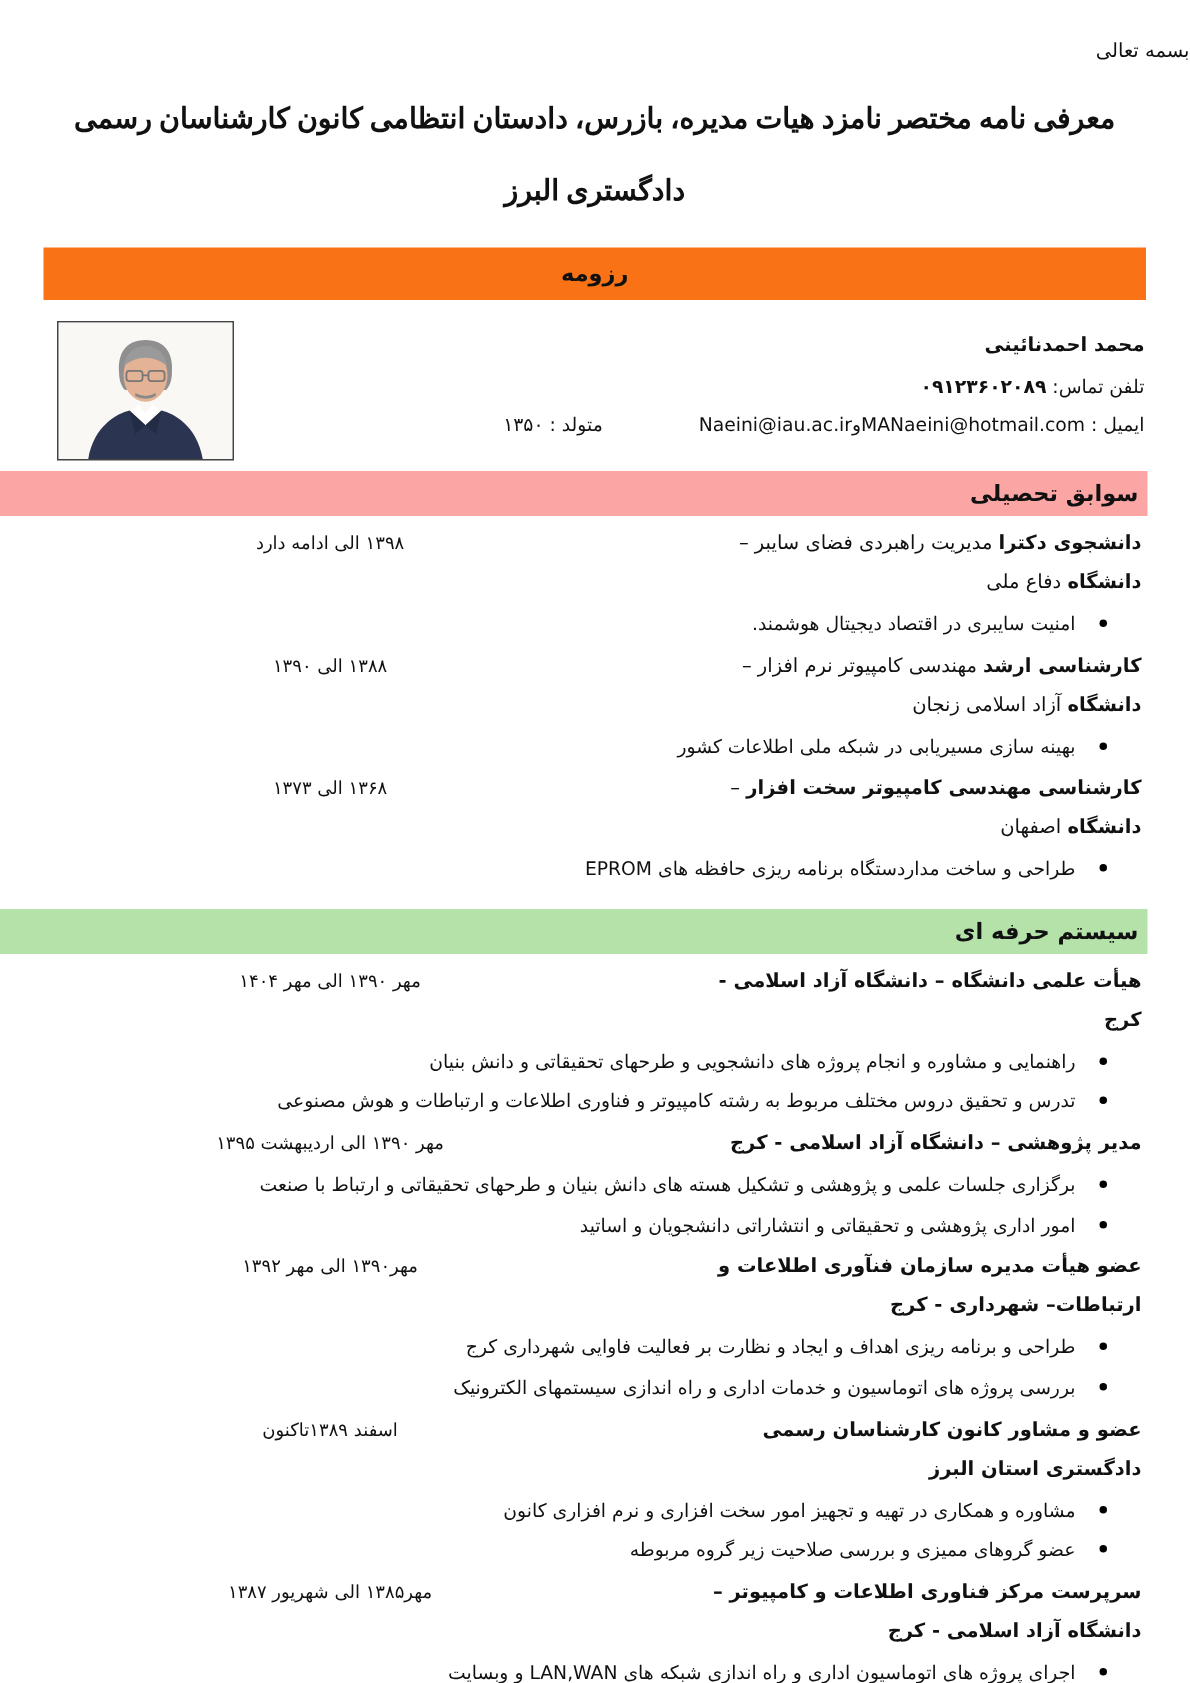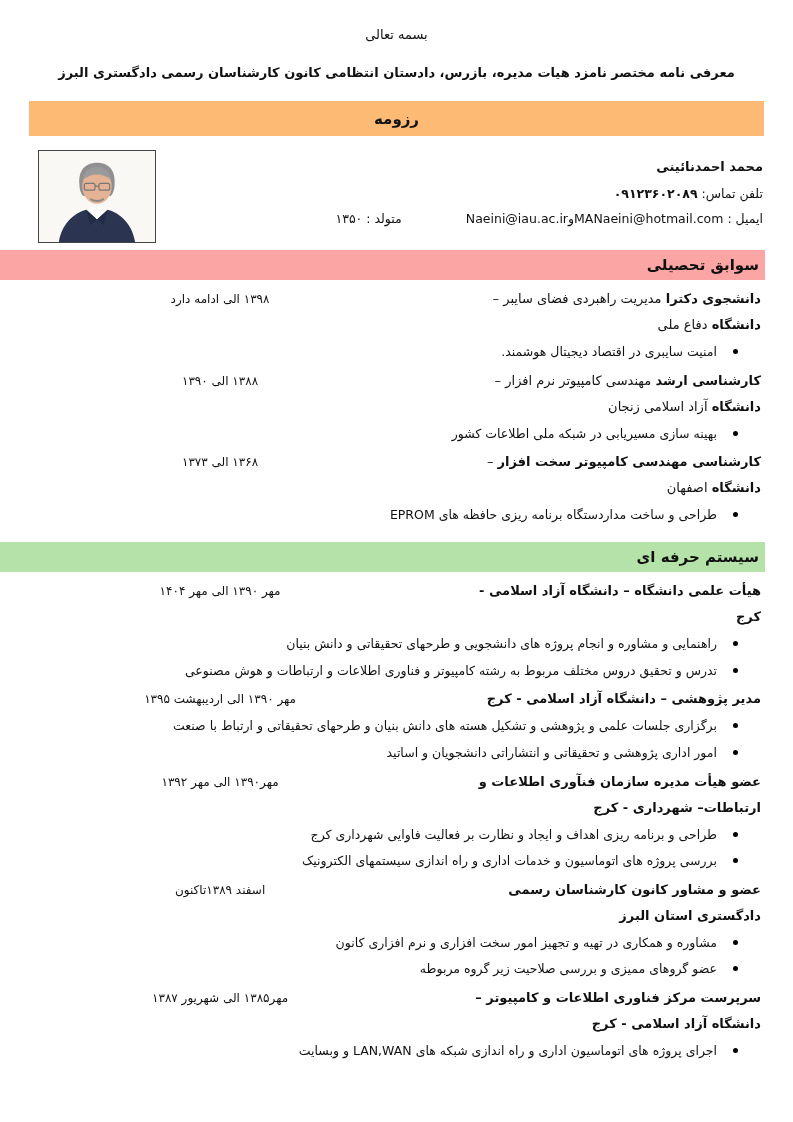--- a/index.html
+++ b/index.html
@@ -1,21 +1,21 @@
 <!DOCTYPE html>
 <html lang="fa" dir="rtl"><head>
 <meta charset="utf-8">
 <style>
   html,body{margin:0;padding:0;}
   body{
     width:793px;height:1122px;background:#ffffff;overflow:hidden;
     font-family:"DejaVu Sans",sans-serif;color:#111;direction:rtl;position:relative;
   }
-  .bismillah{padding-top:27px;text-align:center;font-size:13px;}
-  .doc-title{margin-top:14px;text-align:center;font-weight:bold;font-size:13px;line-height:2.55;padding:0 40px;}
+  .bismillah{padding-top:27px;text-align:right;font-size:13px;}
+  .doc-title{margin-top:14px;text-align:center;font-weight:bold;font-size:19px;line-height:2.55;padding:0 40px;font-family:Liberation Serif, serif;}
   .resume-bar{margin:12px 29px 0 29px;height:35px;display:flex;align-items:center;justify-content:center;
     font-weight:bold;font-size:15px;}
   .personal{position:relative;margin:12px 30px 6px 30px;min-height:96px;}
   .photo-frame{position:absolute;left:8px;top:2px;width:118px;height:93px;border:1px solid #444;background:#fbf9f7;box-sizing:border-box;}
   .photo-frame svg{display:block;width:100%;height:100%;}
   .info{padding-top:6px;font-size:12.5px;line-height:2.05;}
   .info .name{font-weight:bold;font-size:13px;}
   .phone-num{font-weight:bold;}
   .email-line{display:flex;gap:64px;align-items:baseline;}
   .email-val{direction:ltr;unicode-bidi:isolate;text-align:right;}
@@ -29,21 +29,21 @@
   .bullet{position:relative;padding-right:44px;font-size:12.5px;line-height:2.05;margin:1px 0;}
   .bullet::before{content:'';position:absolute;right:23px;top:10px;width:5px;height:5px;border-radius:50%;background:#000;}
 </style>
 </head>
 <body>
 
 <div class="bismillah">بسمه تعالی</div>
 
 <div class="doc-title">معرفی نامه مختصر  نامزد هیات مدیره، بازرس، دادستان انتظامی کانون کارشناسان رسمی دادگستری البرز</div>
 
-<div class="resume-bar" style="background: #fdba74;">
+<div class="resume-bar" style="background: #f97316;">
   <span>رزومه</span>
 </div>
 
 <div class="personal">
   <div class="photo-frame">
     <svg viewBox="0 0 118 93" xmlns="http://www.w3.org/2000/svg">
       <rect x="0" y="0" width="118" height="93" fill="#faf8f5"></rect>
       <path d="M59 12 C45 12 40 22 41 34 C41 40 43 44 45 46 L73 46 C75 44 77 40 77 34 C78 22 73 12 59 12 Z" fill="#8f8f8f"></path>
       <ellipse cx="59" cy="36" rx="15" ry="18" fill="#e4b294"></ellipse>
       <path d="M44 30 C46 20 52 16 59 16 C66 16 72 20 74 30 C70 26 64 24 59 24 C54 24 48 26 44 30 Z" fill="#9a9a9a"></path>

